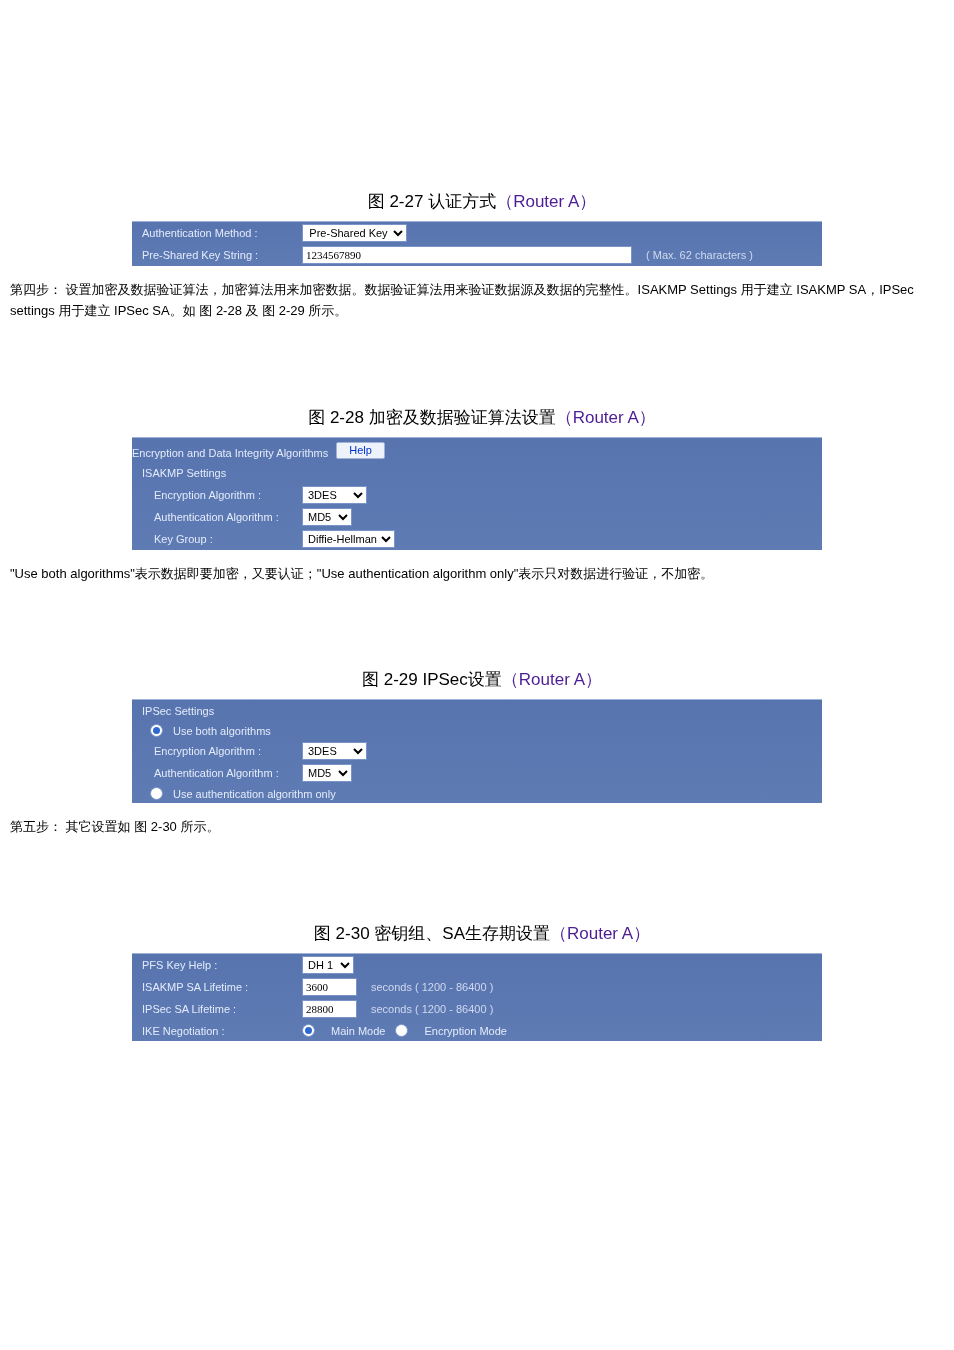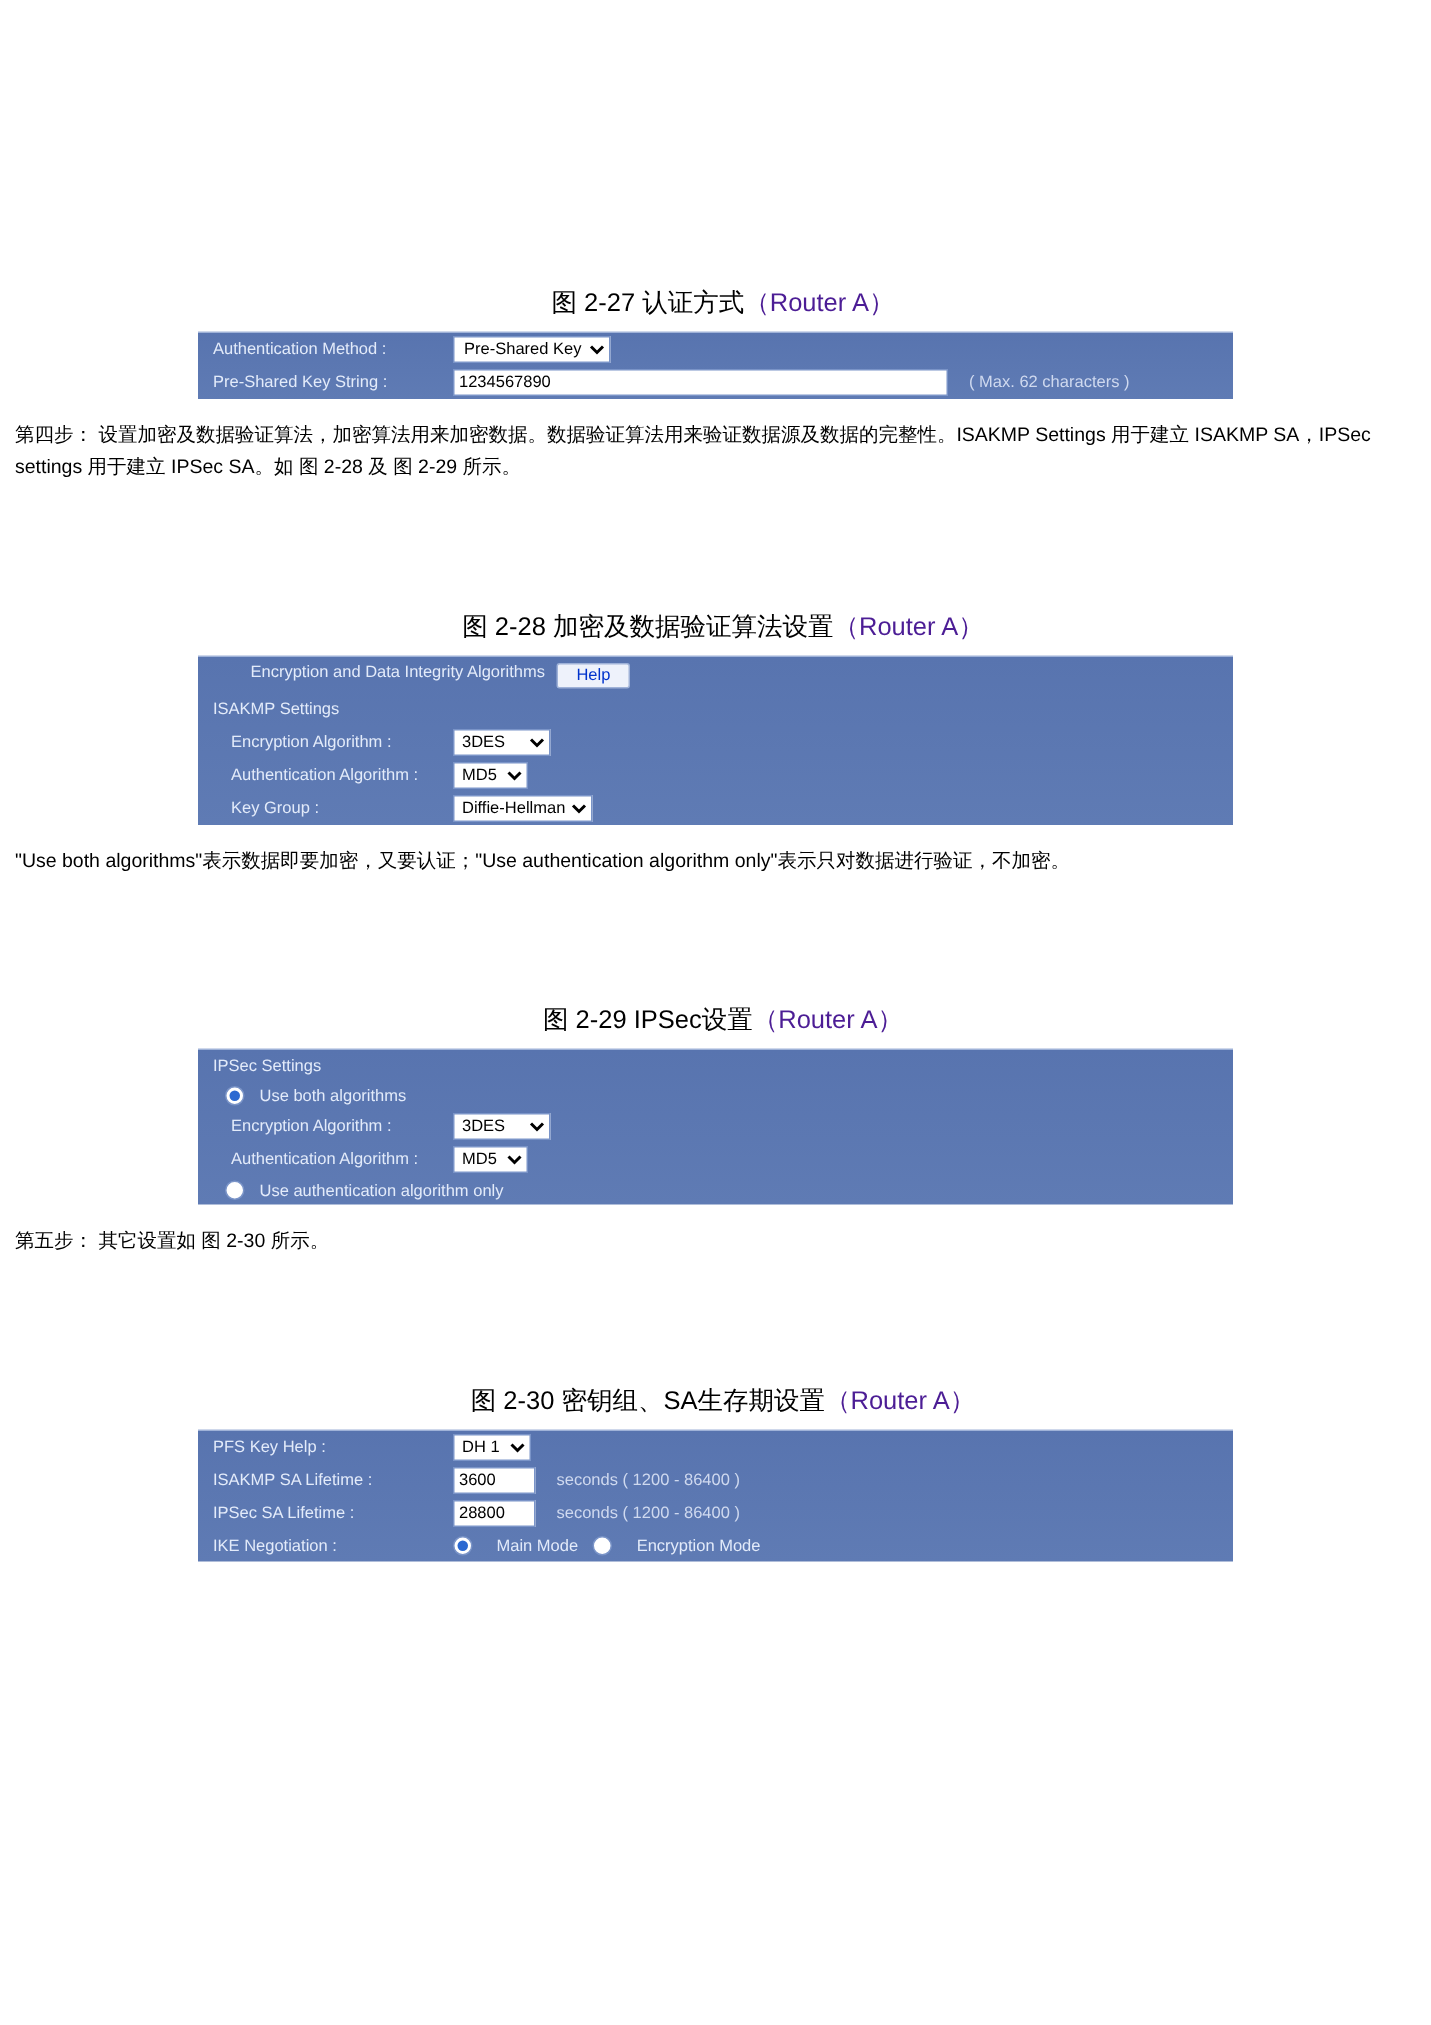--- a/index.html
+++ b/index.html
@@ -59,21 +59,21 @@
   }
   select {
     font-family: Arial, sans-serif;
     font-size: 11px;
     background: #fff;
     border: 1px solid #7a94c8;
     height: 18px;
     padding: 0 1px;
   }
   input[type="text"] {
-    font-family: Liberation Sans, sans-serif;
+    font-family: Liberation Serif, serif;
     font-size: 11px;
     height: 18px;
     border: 1px solid #7a94c8;
     padding: 1px 3px;
     background: #fff;
   }
   .btn-help {
     display: inline-block;
     height: 17px;
     padding: 1px 12px;
@@ -82,23 +82,22 @@
     background: #eef2fb;
     border: 1px solid #9fb2d8;
     border-radius: 2px;
     cursor: pointer;
   }
   .section-header {
     color: #e3ebfa;
     font-size: 11px;
     padding: 4px 0 4px 0;
     display: flex;
-    align-items: flex-start;
+    align-items: flex-end;
     gap: 8px;
-    margin-left: 35px;
   }
   .hint {
     color: #cfd9ef;
     font-size: 11px;
     margin-left: 8px;
   }
   .radio {
     display: inline-flex;
     align-items: center;
     justify-content: center;

